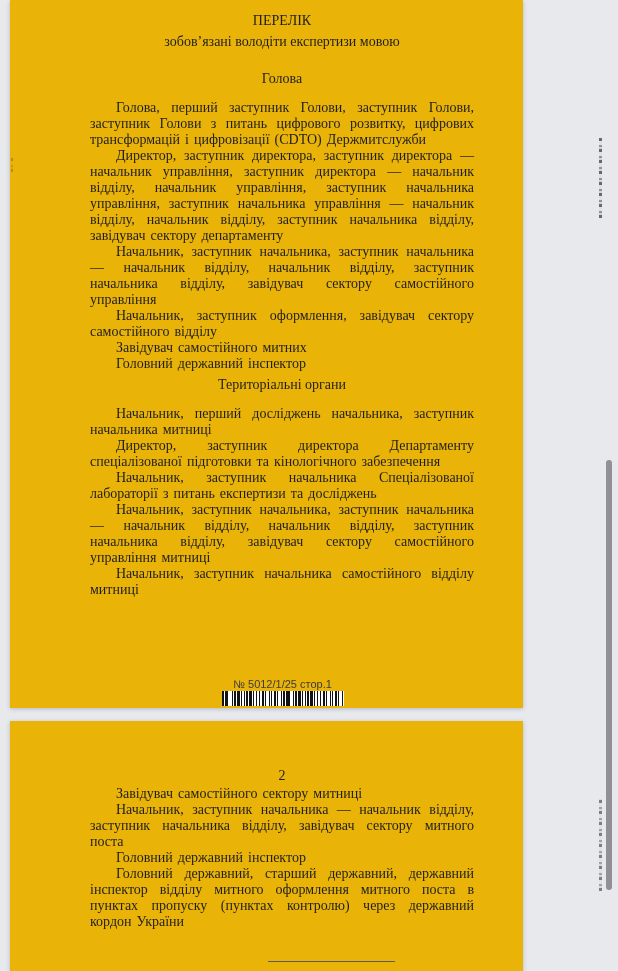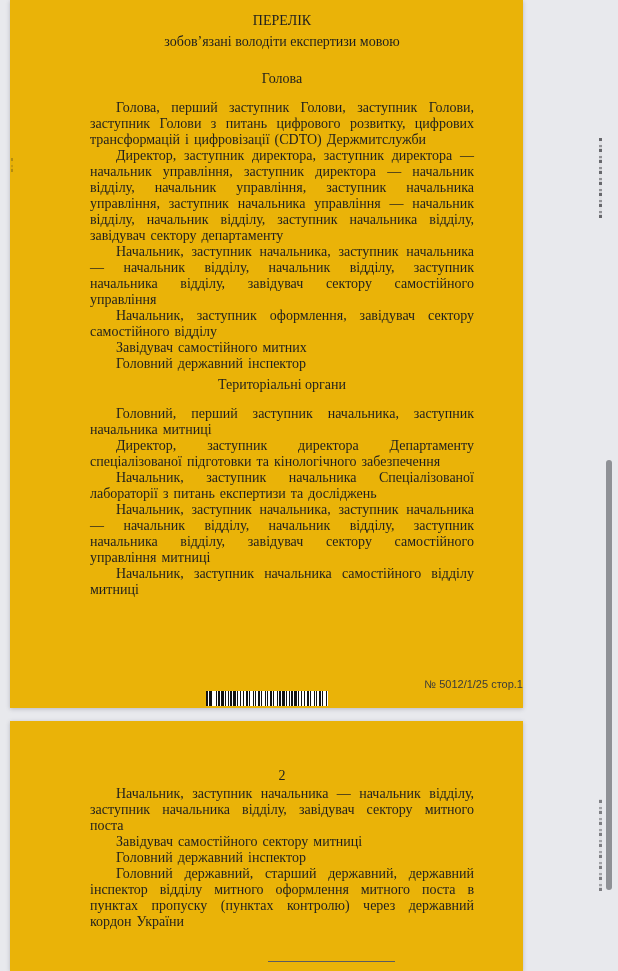--- a/index.html
+++ b/index.html
@@ -47,24 +47,24 @@
     margin: 0 0;
     text-align: justify;
     text-indent: 26px;
     line-height: 16px;
     word-spacing: 1.5px;
   }
   p.first-par { margin-top: 11px; }
 
   .footer-stamp {
     position: absolute;
-    left: 0;
+    left: 16px;
     bottom: 2px;
     width: 100%;
-    text-align: right;
+    text-align: center;
   }
   .stamp-number {
     font-family: "Liberation Sans", "DejaVu Sans", sans-serif;
     font-size: 11px;
     color: #3a3a3a;
     line-height: 12px;
   }
   .barcode {
     margin: 1px auto 0 auto;
     width: 122px;
@@ -131,42 +131,42 @@
 
     <p class="body-par first-par">Голова, перший заступник Голови, заступник Голови, заступник Голови з питань цифрового розвитку, цифрових трансформацій і цифровізації (CDTO) Держмитслужби</p>
     <p class="body-par">Директор, заступник директора, заступник директора — начальник управління, заступник директора — начальник відділу, начальник управління, заступник начальника управління, заступник начальника управління — начальник відділу, начальник відділу, заступник начальника відділу, завідувач сектору департаменту</p>
     <p class="body-par">Начальник, заступник начальника, заступник начальника — начальник відділу, начальник відділу, заступник начальника відділу, завідувач сектору самостійного управління</p>
     <p class="body-par">Начальник, заступник оформлення, завідувач сектору самостійного відділу</p>
     <p class="body-par">Завідувач самостійного митних</p>
     <p class="body-par">Головний державний інспектор</p>
 
     <p class="center-line h-gap-sm">Територіальні органи</p>
 
-    <p class="body-par first-par">Головний, перший заступник начальника, заступник начальника митниці</p>
+    <p class="body-par first-par">Начальник, перший досліджень начальника, заступник начальника митниці</p>
     <p class="body-par">Директор, заступник директора Департаменту спеціалізованої підготовки та кінологічного забезпечення</p>
     <p class="body-par">Начальник, заступник начальника Спеціалізованої лабораторії з питань експертизи та досліджень</p>
     <p class="body-par">Начальник, заступник начальника, заступник начальника — начальник відділу, начальник відділу, заступник начальника відділу, завідувач сектору самостійного управління митниці</p>
     <p class="body-par">Начальник, заступник начальника самостійного відділу митниці</p>
   </div>
 
   <div class="footer-stamp">
     <div class="stamp-number">№ 5012/1/25 стор.1</div>
     <div class="barcode"></div>
   </div>
 
   <div class="scan-artifact artifact-p1"></div>
   <div class="scan-artifact artifact-left"></div>
 </div>
 
 <div class="page page-2">
   <div class="doc-content">
     <p class="center-line page2-number">2</p>
 
+    <p class="body-par page2-first">Завідувач самостійного сектору митниці</p>
     <p class="body-par">Начальник, заступник начальника — начальник відділу, заступник начальника відділу, завідувач сектору митного поста</p>
-    <p class="body-par page2-first">Завідувач самостійного сектору митниці</p>
     <p class="body-par">Головний державний інспектор</p>
     <p class="body-par">Головний державний, старший державний, державний інспектор відділу митного оформлення митного поста в пунктах пропуску (пунктах контролю) через державний кордон України</p>
   </div>
 
   <div class="signature-divider"></div>
   <div class="scan-artifact artifact-p2"></div>
 </div>
 
 <div class="scrollbar-thumb"></div>
 

